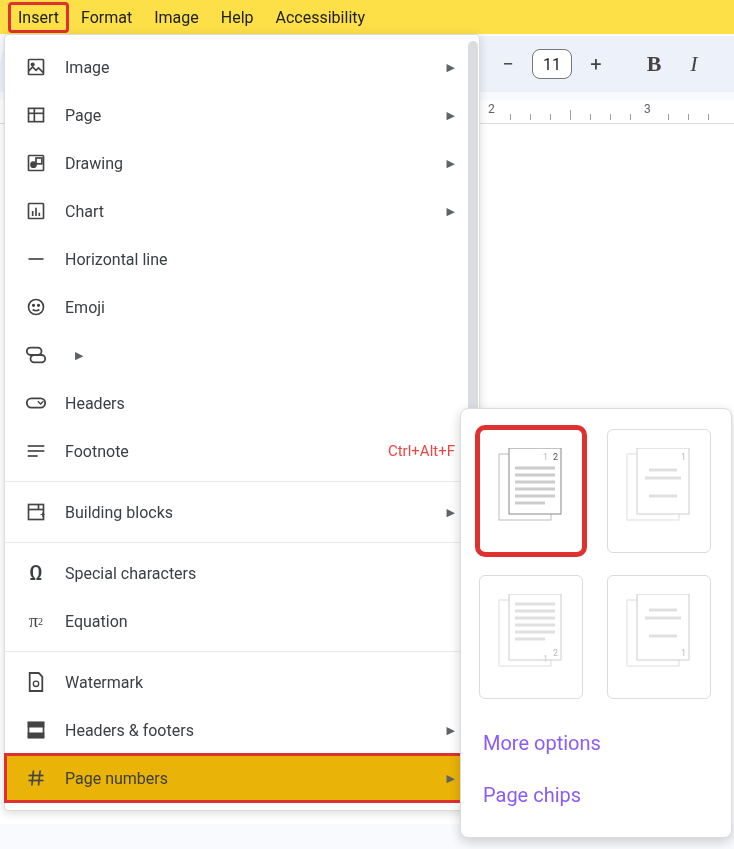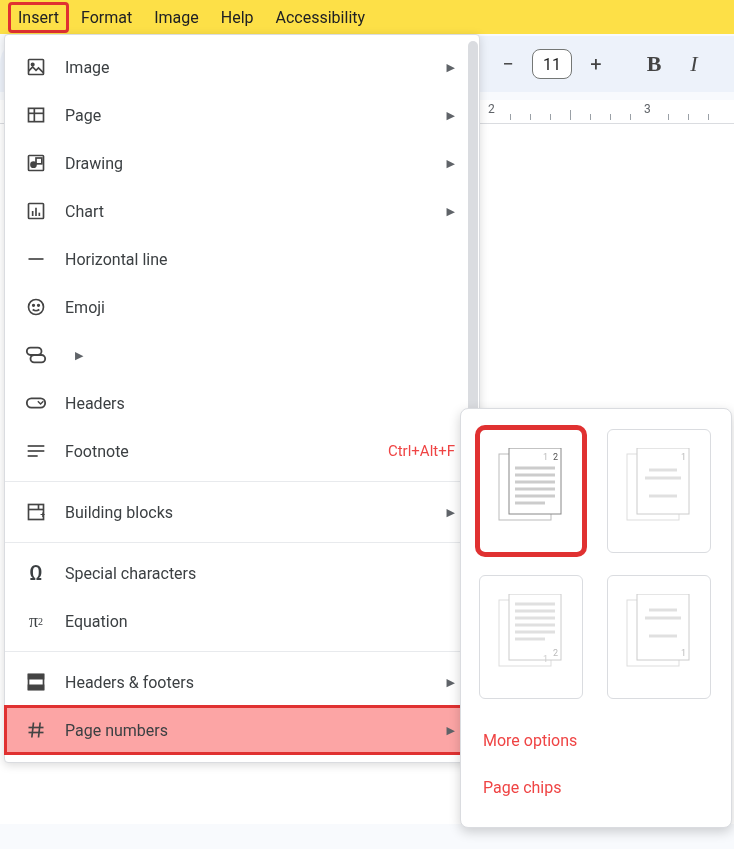--- a/index.html
+++ b/index.html
@@ -115,21 +115,21 @@
     .menu-item {
       display: flex;
       align-items: center;
       height: 48px;
       padding: 0 24px 0 20px;
       cursor: pointer;
       color: #3c4043;
       font-size: 16px;
     }
     .menu-item.highlighted {
-      background: #fca5a5;
+      background: #eab308;
     }
     .menu-item.annotated {
       outline: 3px solid #e03131;
       outline-offset: -2px;
     }
     .menu-icon {
       width: 22px;
       height: 22px;
       margin-right: 18px;
       display: flex;
@@ -182,22 +182,22 @@
       justify-content: center;
       cursor: pointer;
       position: relative;
     }
     .thumb.selected {
       outline: 5px solid #e03131;
       outline-offset: -1px;
     }
     .submenu-item {
       padding: 14px 4px;
-      font-size: 16px;
-      color: #ef4444;
+      font-size: 20px;
+      color: #8b5cf6;
       cursor: pointer;
     }
   </style>
 </head>
 <body>
 
 <div class="menubar">
   <div class="menubar-item active">Insert</div>
   <div class="menubar-item">Format</div>
   <div class="menubar-item">Image</div>
@@ -358,20 +358,29 @@
     <span class="menu-label">Special characters</span>
   </div>
 
   <div class="menu-item">
     <span class="menu-icon" style="font-size:18px;font-family:serif">π<sup style="font-size:10px">2</sup></span>
     <span class="menu-label">Equation</span>
   </div>
 
   <div class="menu-divider"></div>
 
+  <div class="menu-item">
+    <span class="menu-icon">
+      <svg width="18" height="22" viewBox="0 0 20 24" fill="none" stroke="#444" stroke-width="2">
+          <path d="M3 2 h10 l4 4 v16 h-14 z"></path>
+          <circle cx="10" cy="14" r="3" stroke-width="1.5"></circle>
+        </svg>
+    </span>
+    <span class="menu-label">Watermark</span>
+  </div>
 
   <div class="menu-item">
     <span class="menu-icon">
       <svg width="20" height="20" viewBox="0 0 24 24" fill="none" stroke="#444" stroke-width="2">
           <rect x="3" y="3" width="18" height="18"></rect>
           <rect x="3" y="3" width="18" height="5" fill="#444"></rect>
           <rect x="3" y="16" width="18" height="5" fill="#444"></rect>
         </svg>
     </span>
     <span class="menu-label">Headers &amp; footers</span>

